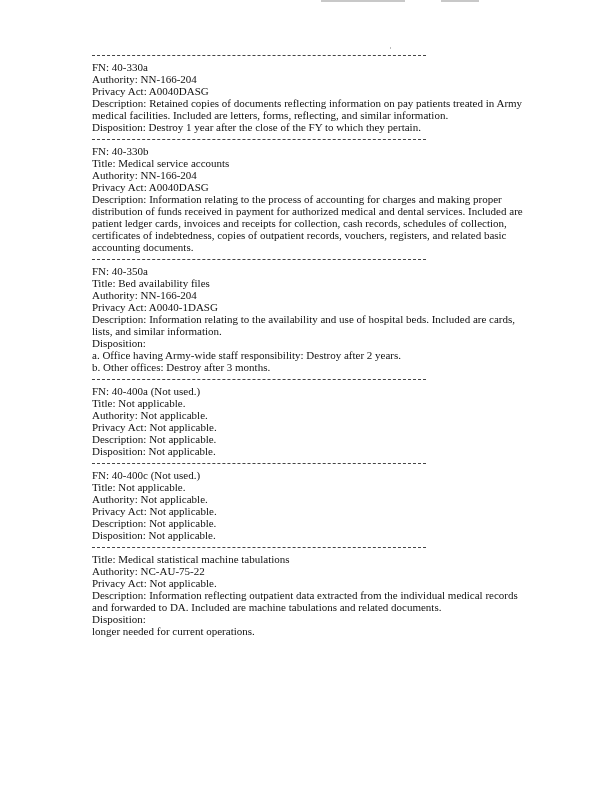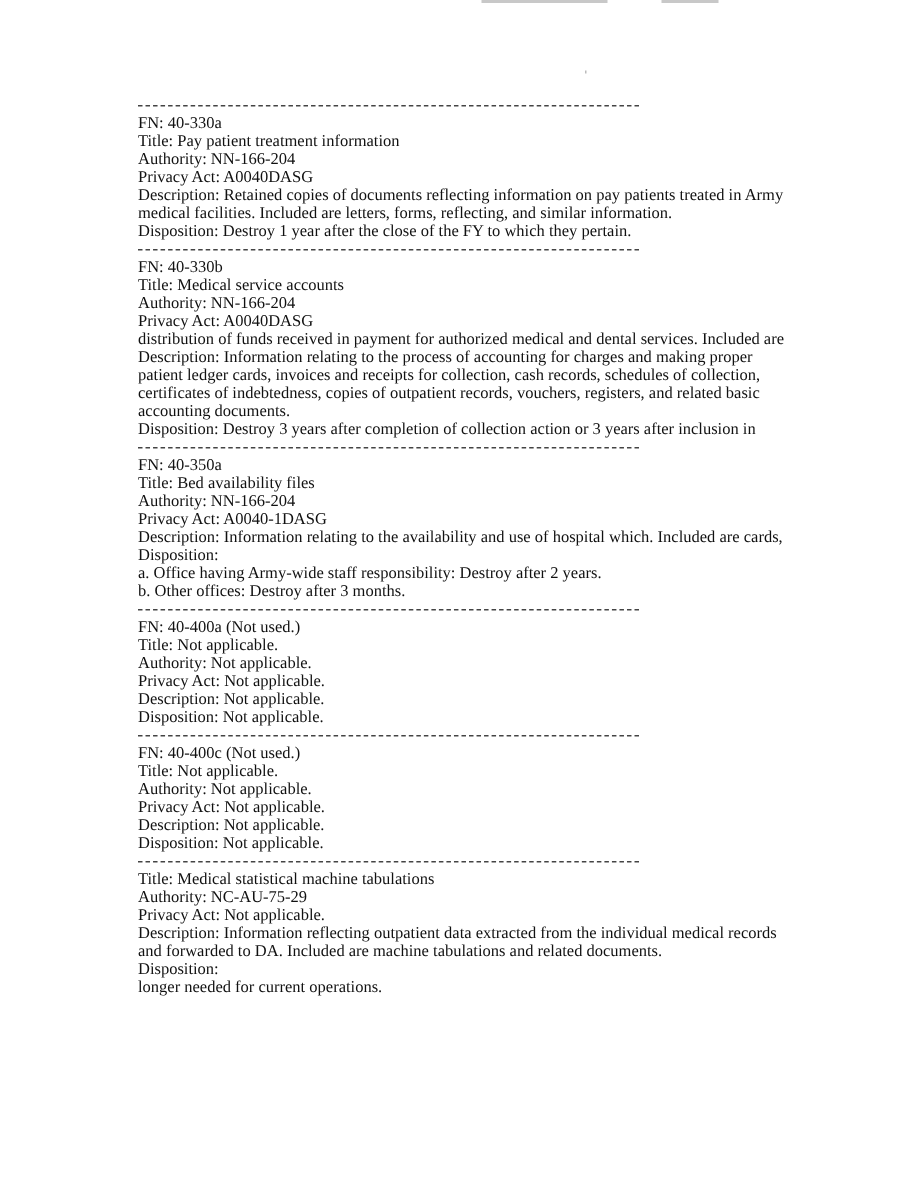--- a/index.html
+++ b/index.html
@@ -27,21 +27,21 @@
       position: absolute;
       left: 390px;
       top: 47px;
       width: 1px;
       height: 2px;
       background: #bbbbbb;
     }
     .page {
       position: absolute;
       left: 92px;
-      top: 64px;
+      top: 49px;
       width: 520px;
     }
     .record {
       margin: 0;
     }
     .sep {
       height: 12px;
       position: relative;
     }
     .sep::after {
@@ -64,47 +64,46 @@
 <body>
 
 <div class="top-mark left"></div>
 <div class="top-mark right"></div>
 <div class="speck"></div>
 
 <div class="page" id="page">
     <div class="record">
       <div class="sep"></div>
       <div class="line">FN: 40-330a</div>
-      <div class="line">Title: Pay patient treatment information</div>
       <div class="line">Authority: NN-166-204</div>
       <div class="line">Privacy Act: A0040DASG</div>
       <div class="line">Description: Retained copies of documents reflecting information on pay patients treated in Army</div>
       <div class="line">medical facilities. Included are letters, forms, reflecting, and similar information.</div>
       <div class="line">Disposition: Destroy 1 year after the close of the FY to which they pertain.</div>
     </div>
     <div class="record">
       <div class="sep"></div>
       <div class="line">FN: 40-330b</div>
       <div class="line">Title: Medical service accounts</div>
       <div class="line">Authority: NN-166-204</div>
       <div class="line">Privacy Act: A0040DASG</div>
+      <div class="line">Description: Information relating to the process of accounting for charges and making proper</div>
       <div class="line">distribution of funds received in payment for authorized medical and dental services. Included are</div>
-      <div class="line">Description: Information relating to the process of accounting for charges and making proper</div>
       <div class="line">patient ledger cards, invoices and receipts for collection, cash records, schedules of collection,</div>
       <div class="line">certificates of indebtedness, copies of outpatient records, vouchers, registers, and related basic</div>
       <div class="line">accounting documents.</div>
-      <div class="line">Disposition: Destroy 3 years after completion of collection action or 3 years after inclusion in</div>
     </div>
     <div class="record">
       <div class="sep"></div>
       <div class="line">FN: 40-350a</div>
       <div class="line">Title: Bed availability files</div>
       <div class="line">Authority: NN-166-204</div>
       <div class="line">Privacy Act: A0040-1DASG</div>
-      <div class="line">Description: Information relating to the availability and use of hospital which. Included are cards,</div>
+      <div class="line">Description: Information relating to the availability and use of hospital beds. Included are cards,</div>
+      <div class="line">lists, and similar information.</div>
       <div class="line">Disposition:</div>
       <div class="line">a. Office having Army-wide staff responsibility: Destroy after 2 years.</div>
       <div class="line">b. Other offices: Destroy after 3 months.</div>
     </div>
     <div class="record">
       <div class="sep"></div>
       <div class="line">FN: 40-400a (Not used.)</div>
       <div class="line">Title: Not applicable.</div>
       <div class="line">Authority: Not applicable.</div>
       <div class="line">Privacy Act: Not applicable.</div>
@@ -116,20 +115,20 @@
       <div class="line">FN: 40-400c (Not used.)</div>
       <div class="line">Title: Not applicable.</div>
       <div class="line">Authority: Not applicable.</div>
       <div class="line">Privacy Act: Not applicable.</div>
       <div class="line">Description: Not applicable.</div>
       <div class="line">Disposition: Not applicable.</div>
     </div>
     <div class="record">
       <div class="sep"></div>
       <div class="line">Title: Medical statistical machine tabulations</div>
-      <div class="line">Authority: NC-AU-75-29</div>
+      <div class="line">Authority: NC-AU-75-22</div>
       <div class="line">Privacy Act: Not applicable.</div>
       <div class="line">Description: Information reflecting outpatient data extracted from the individual medical records</div>
       <div class="line">and forwarded to DA. Included are machine tabulations and related documents.</div>
       <div class="line">Disposition:</div>
       <div class="line">longer needed for current operations.</div>
     </div>
   </div>
 
 </body></html>

